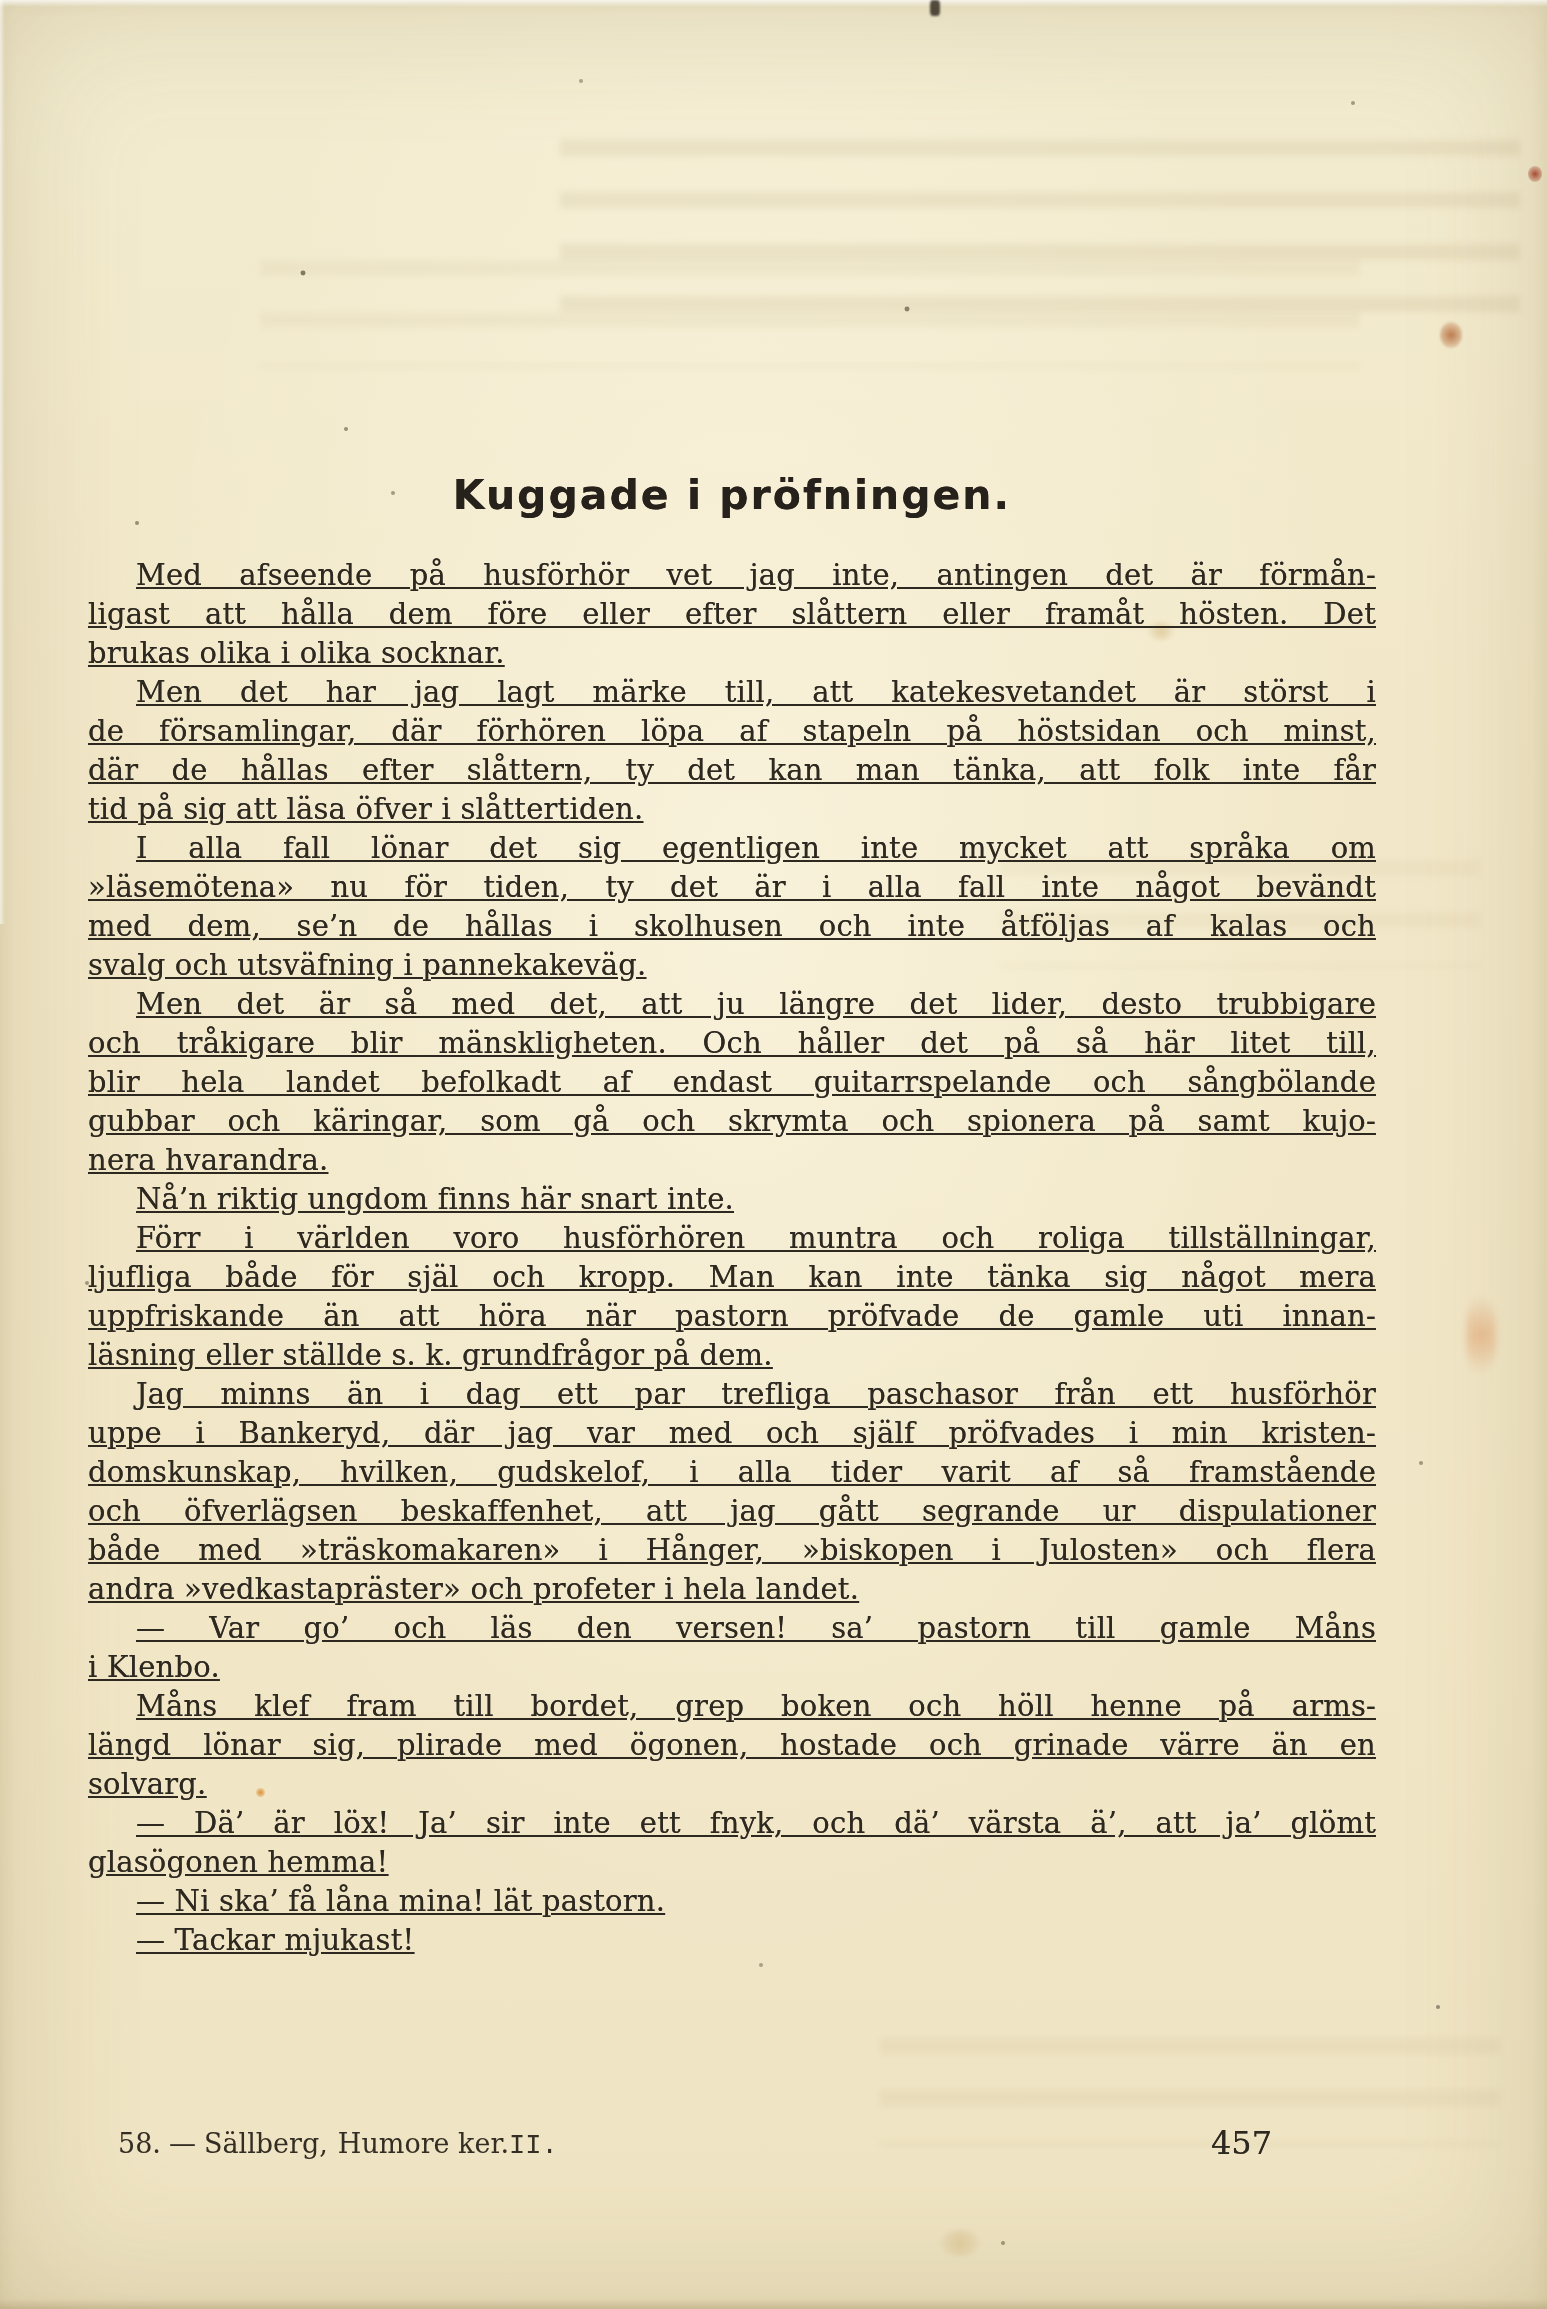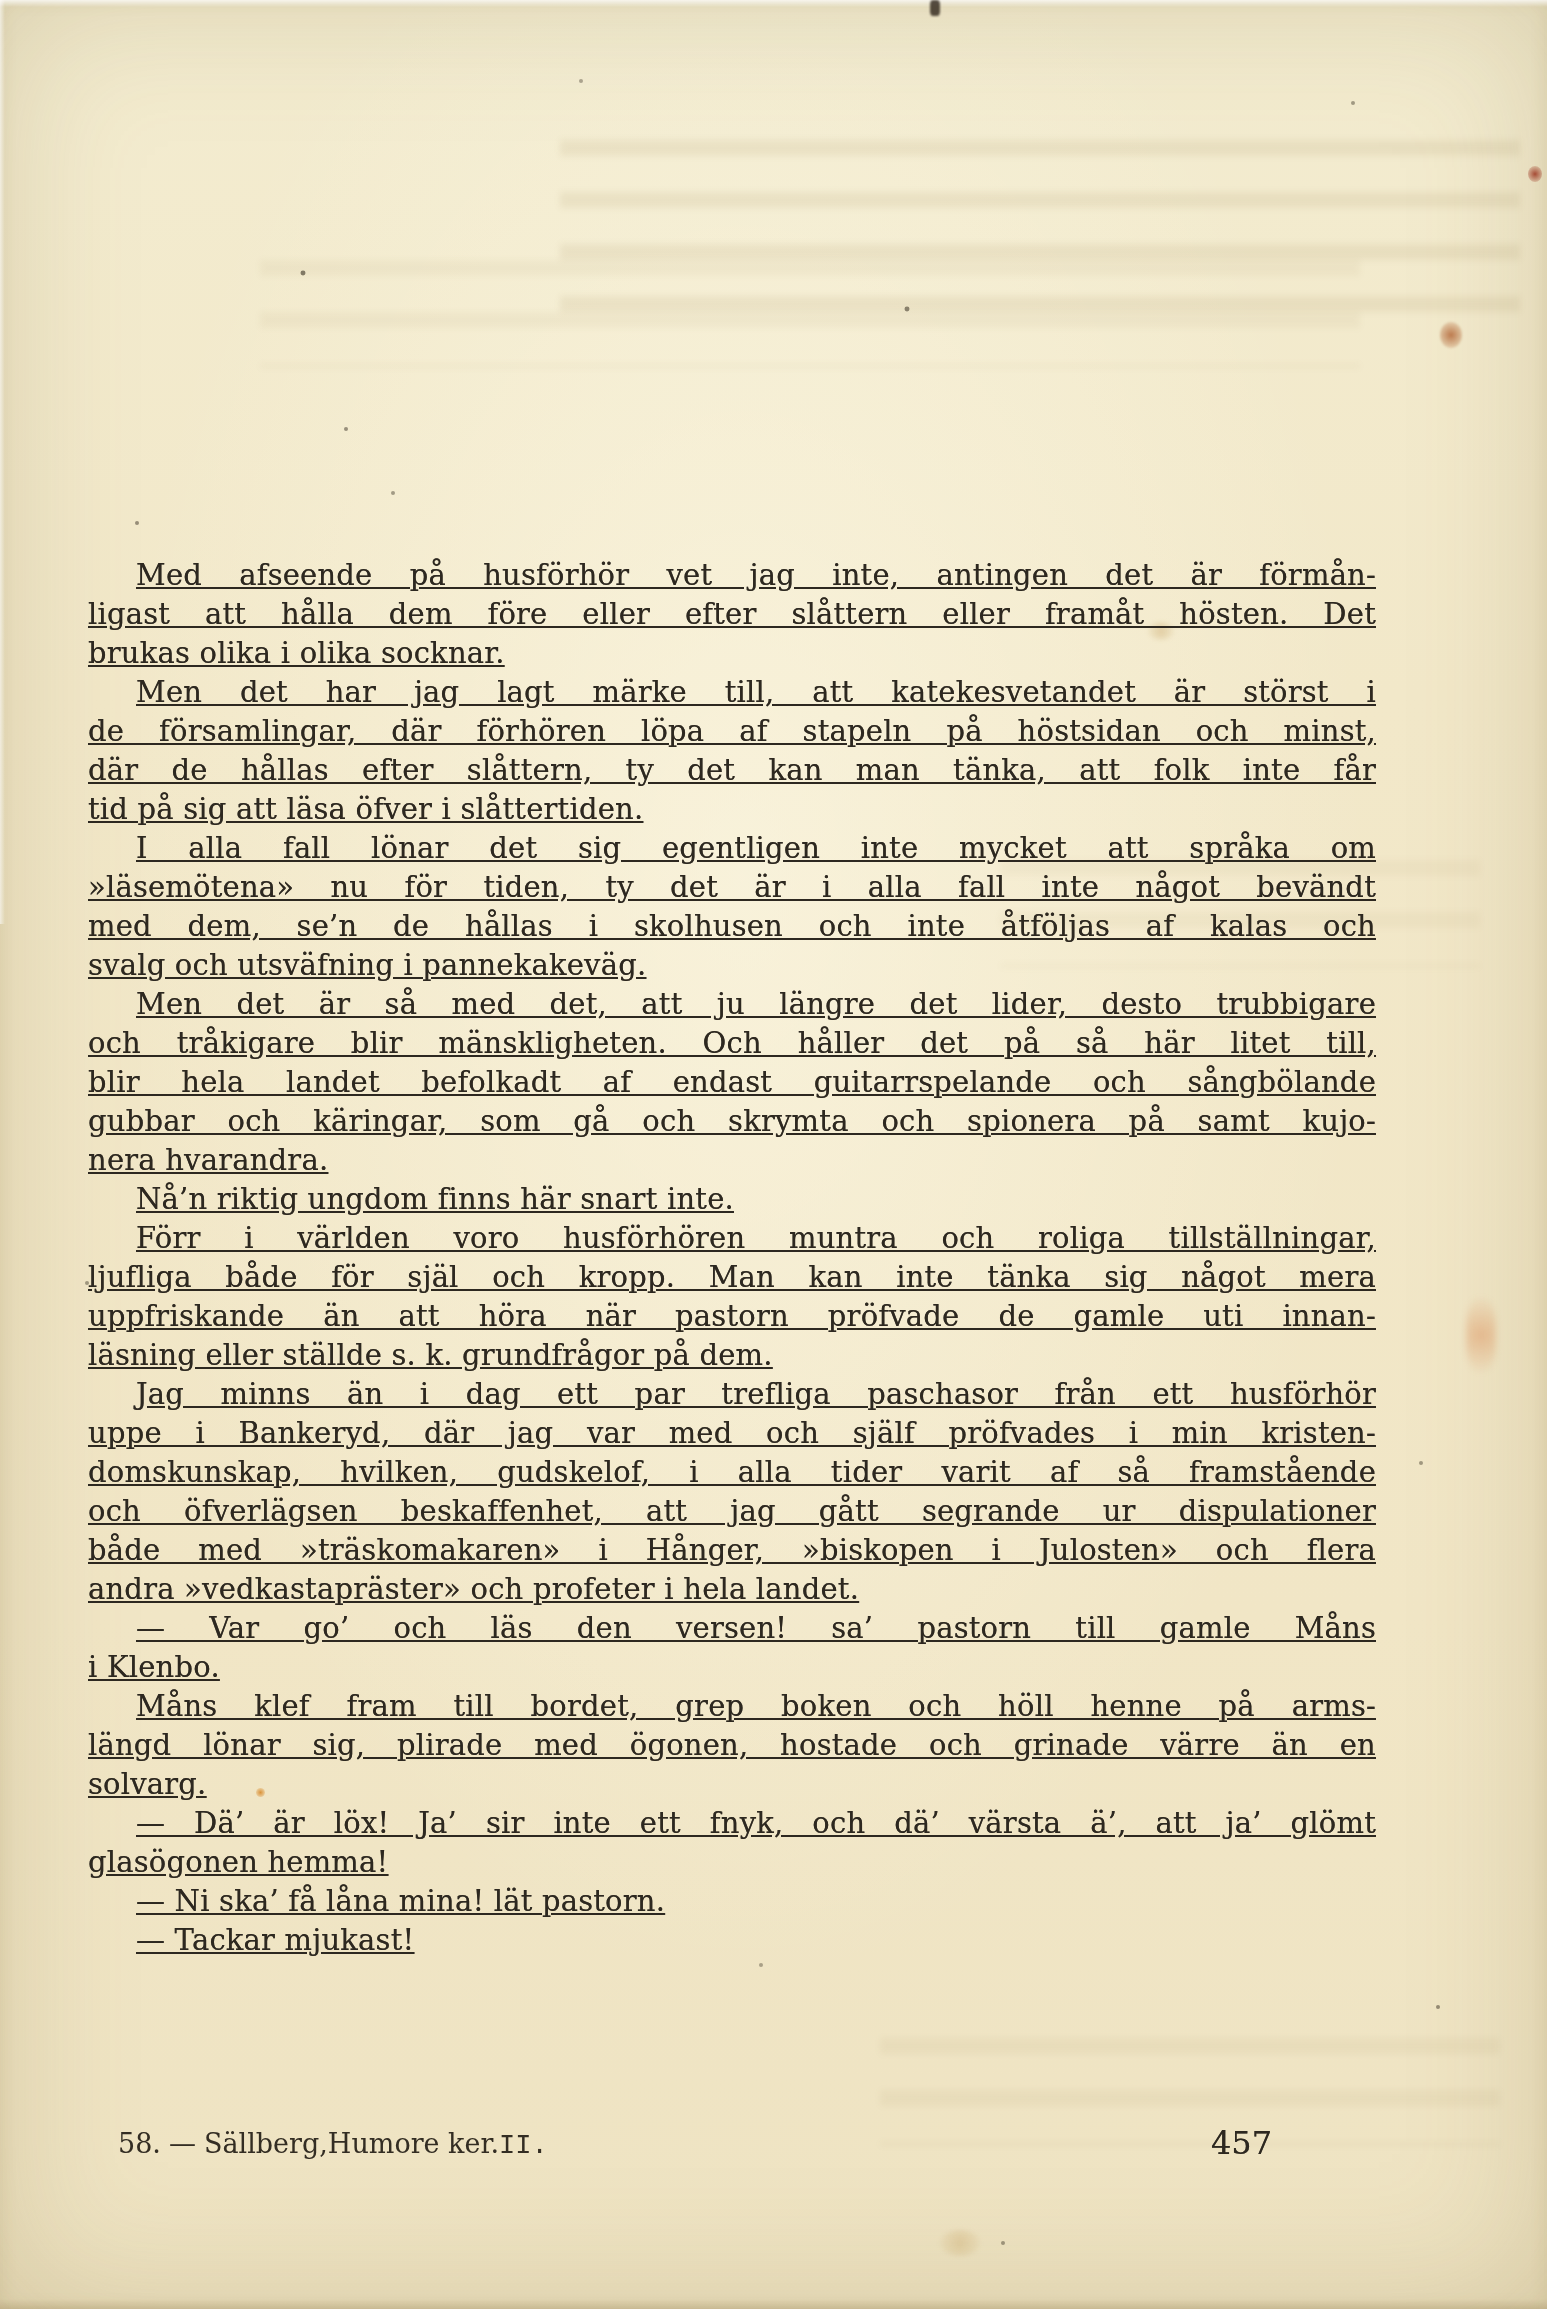--- a/index.html
+++ b/index.html
@@ -78,21 +78,21 @@
   .line{text-align:justify;text-align-last:justify;text-decoration:underline;}
   .line.last{text-align-last:left;}
   .line.first{text-indent:48px;}
 
   .footer{
     position:absolute;left:118px;top:2128px;width:1310px;height:44px;
     font-size:27px;color:#332d23;
   }
   .footer .left{position:absolute;left:0;top:0;white-space:nowrap;}
   .footer .author{}
-  .footer .work{}
+  .footer .work{margin-left:10px;}
   .footer .volume{margin-left:0;font-family:Liberation Mono, monospace;}
   .footer .dash{margin:0 8px;}
   .page-number{
     position:absolute;left:1162px;top:2124px;width:110px;
     font-size:32px;text-align:right;color:#2d2820;
     text-shadow:0 0 0.4px rgba(45,40,32,0.7);
   }
 </style>
 </head>
 <body>
@@ -110,20 +110,21 @@
 
   <div class="stain red-top"></div>
   <div class="stain red-edge"></div>
   <div class="stain smudge-right"></div>
   <div class="stain orange-dot"></div>
   <div class="stain fox1"></div>
   <div class="stain fox2"></div>
   <div class="stain ink-top"></div>
   <div class="specks"></div>
 
+  <h1 class="title">Kuggade i pröfningen.</h1>
 
   <div class="content">
       <div>
         <div class="line first">Med afseende på husförhör vet jag inte, antingen det är förmån-</div>
         <div class="line">ligast att hålla dem före eller efter slåttern eller framåt hösten. Det</div>
         <div class="line last">brukas olika i olika socknar.</div>
       </div>
       <div>
         <div class="line first">Men det har jag lagt märke till, att katekesvetandet är störst i</div>
         <div class="line">de församlingar, där förhören löpa af stapeln på höstsidan och minst,</div>

